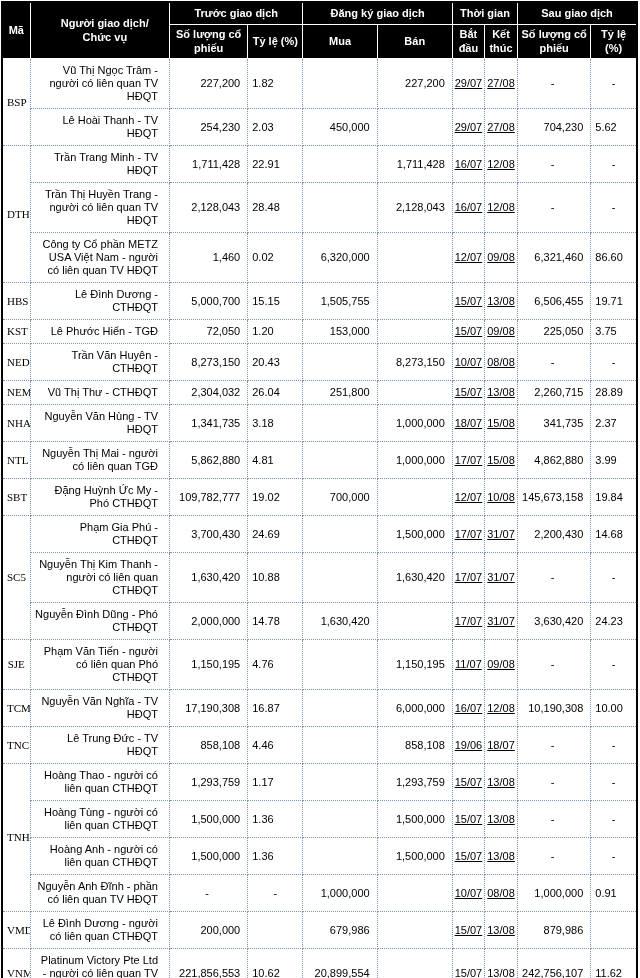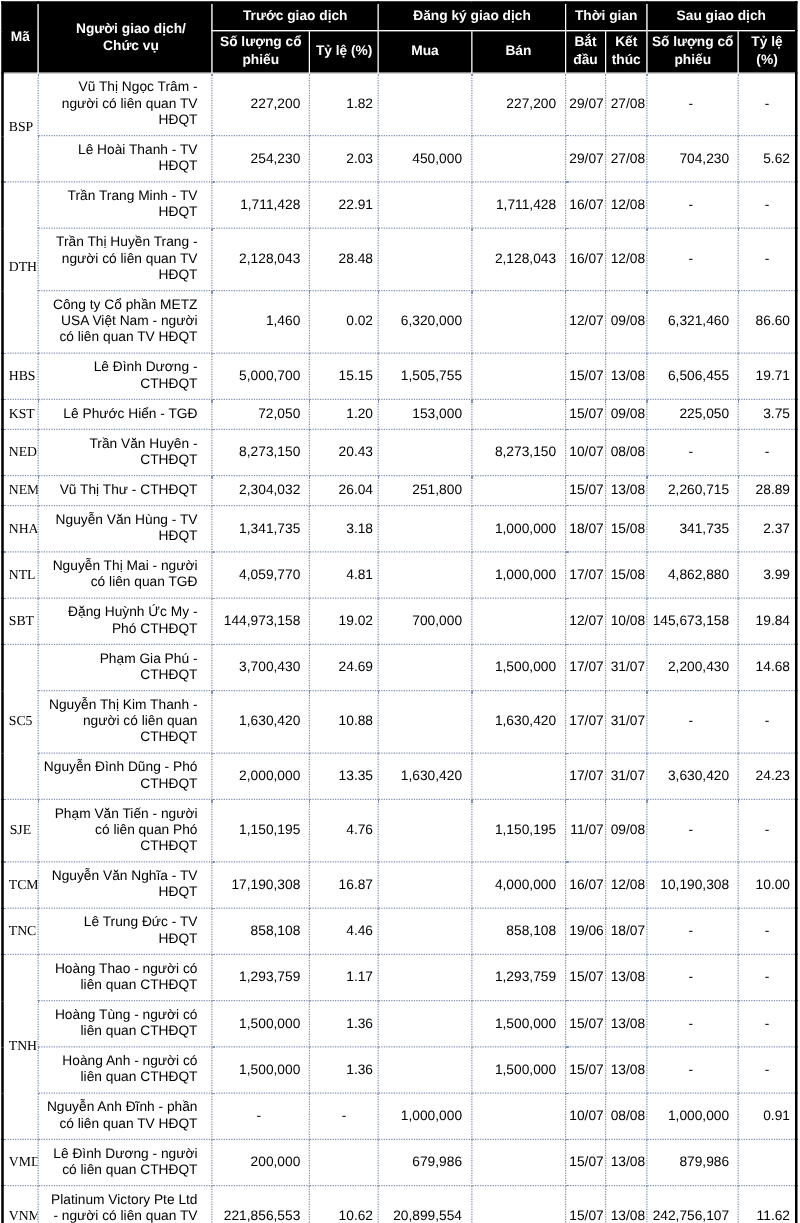--- a/index.html
+++ b/index.html
@@ -37,22 +37,22 @@
     border:1px dotted var(--grid);
     vertical-align:middle;
     padding:5px 4px;
     line-height:13px;
     background:#fff;
     overflow:hidden;
   }
   td.code{text-align:center;font-family:Liberation Serif, serif;}
   td.name{text-align:right;padding:5px 11px 5px 4px;}
   td.num{text-align:right;padding-right:7px;}
-  td.pct{text-align:right;}
-  td.date{text-align:right;padding-left:1px;padding-right:1px;}
+  td.pct{text-align:left;}
+  td.date{text-align:center;padding-left:1px;padding-right:1px;text-decoration:underline;}
   td.dash{text-align:center;}
 </style>
 </head>
 <body>
 
 <div class="page">
   <table class="tx">
     <colgroup>
       <col style="width:28px">
         <col style="width:139px">
@@ -200,33 +200,33 @@
           <td class="num"></td>
           <td class="num">1,000,000</td>
           <td class="date">18/07</td>
           <td class="date">15/08</td>
           <td class="num">341,735</td>
           <td class="pct">2.37</td>
         </tr>
         <tr>
           <td rowspan="1" class="code">NTL</td>
           <td class="name">Nguyễn Thị Mai - người có liên quan TGĐ</td>
-          <td class="num">4,059,770</td>
+          <td class="num">5,862,880</td>
           <td class="pct">4.81</td>
           <td class="num"></td>
           <td class="num">1,000,000</td>
           <td class="date">17/07</td>
           <td class="date">15/08</td>
           <td class="num">4,862,880</td>
           <td class="pct">3.99</td>
         </tr>
         <tr>
           <td rowspan="1" class="code">SBT</td>
           <td class="name">Đặng Huỳnh Ức My - Phó CTHĐQT</td>
-          <td class="num">144,973,158</td>
+          <td class="num">109,782,777</td>
           <td class="pct">19.02</td>
           <td class="num">700,000</td>
           <td class="num"></td>
           <td class="date">12/07</td>
           <td class="date">10/08</td>
           <td class="num">145,673,158</td>
           <td class="pct">19.84</td>
         </tr>
         <tr>
           <td rowspan="3" class="code">SC5</td>
@@ -247,21 +247,21 @@
           <td class="num"></td>
           <td class="num">1,630,420</td>
           <td class="date">17/07</td>
           <td class="date">31/07</td>
           <td class="num dash">-</td>
           <td class="pct dash">-</td>
         </tr>
         <tr>
           <td class="name">Nguyễn Đình Dũng - Phó CTHĐQT</td>
           <td class="num">2,000,000</td>
-          <td class="pct">13.35</td>
+          <td class="pct">14.78</td>
           <td class="num">1,630,420</td>
           <td class="num"></td>
           <td class="date">17/07</td>
           <td class="date">31/07</td>
           <td class="num">3,630,420</td>
           <td class="pct">24.23</td>
         </tr>
         <tr>
           <td rowspan="1" class="code">SJE</td>
           <td class="name">Phạm Văn Tiến - người có liên quan Phó CTHĐQT</td>
@@ -273,21 +273,21 @@
           <td class="date">09/08</td>
           <td class="num dash">-</td>
           <td class="pct dash">-</td>
         </tr>
         <tr>
           <td rowspan="1" class="code">TCM</td>
           <td class="name">Nguyễn Văn Nghĩa - TV HĐQT</td>
           <td class="num">17,190,308</td>
           <td class="pct">16.87</td>
           <td class="num"></td>
-          <td class="num">4,000,000</td>
+          <td class="num">6,000,000</td>
           <td class="date">16/07</td>
           <td class="date">12/08</td>
           <td class="num">10,190,308</td>
           <td class="pct">10.00</td>
         </tr>
         <tr>
           <td rowspan="1" class="code">TNC</td>
           <td class="name">Lê Trung Đức - TV HĐQT</td>
           <td class="num">858,108</td>
           <td class="pct">4.46</td>

